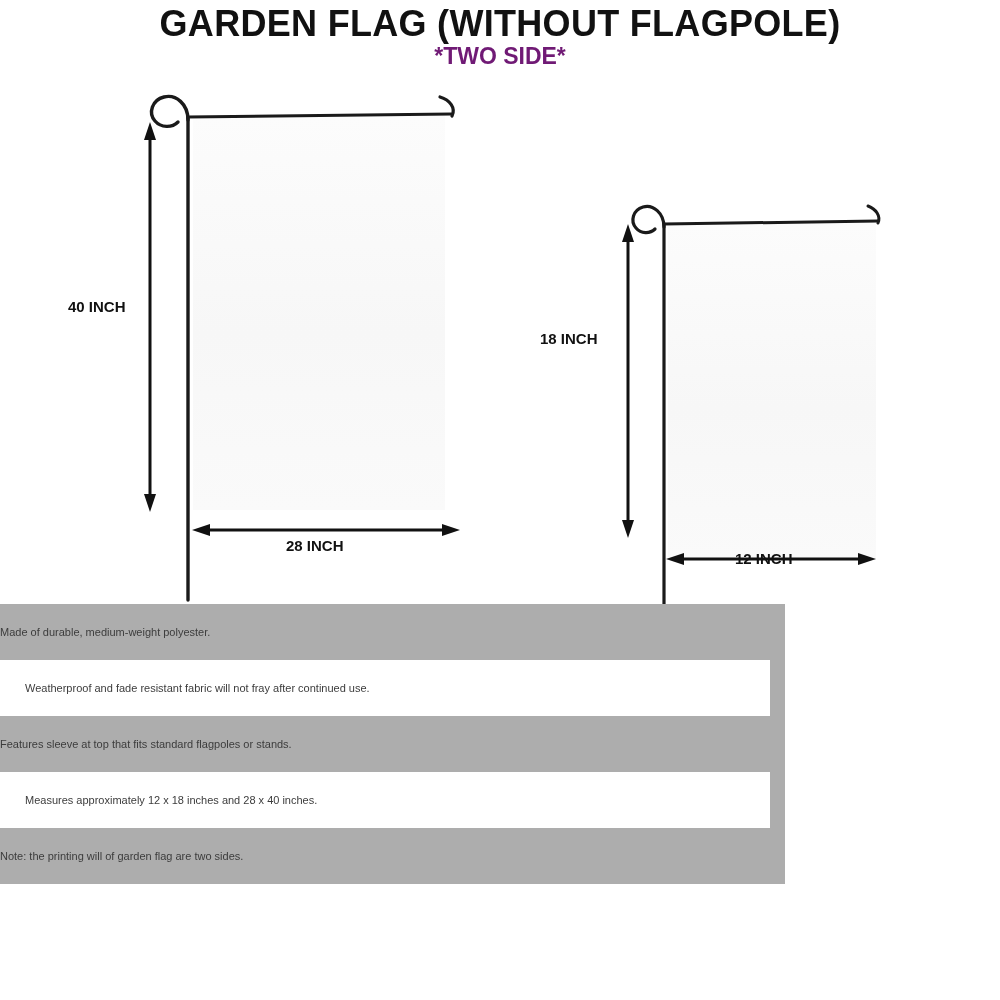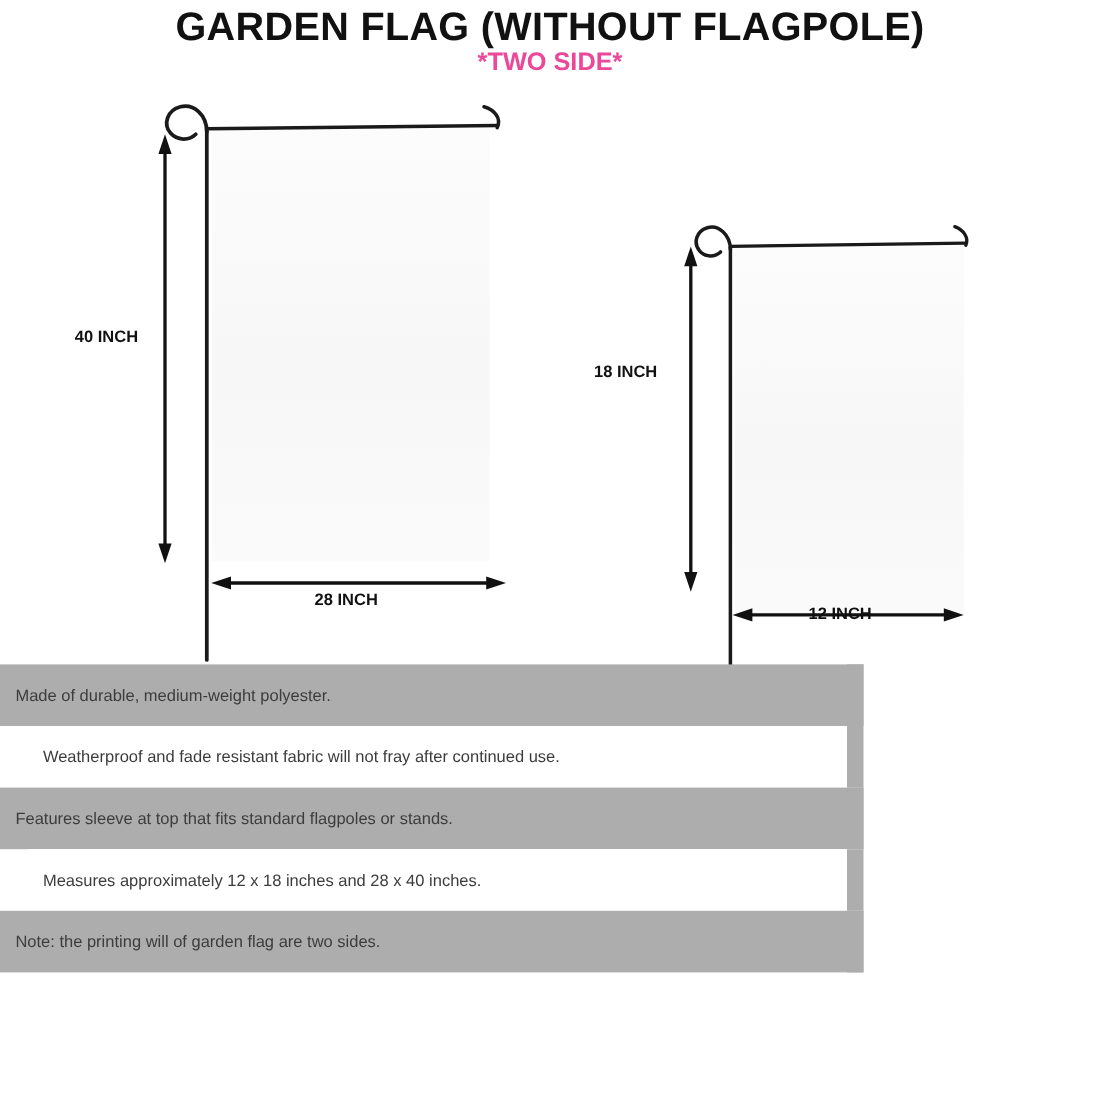--- a/index.html
+++ b/index.html
@@ -27,21 +27,21 @@
     font-size: 36px;
     font-weight: bold;
     letter-spacing: 0.3px;
     color: #111111;
     line-height: 32px;
     white-space: nowrap;
   }
   #title-line2 {
     font-size: 23px;
     font-weight: bold;
-    color: #ec4899;
+    color: #701a75;
     line-height: 28px;
     margin-top: 2px;
   }
 
   
   #diagram {
     position: absolute;
     top: 0;
     left: 0;
     width: 1000px;
@@ -83,23 +83,23 @@
   #features {
     position: absolute;
     left: 0;
     top: 604px;
     width: 785px;
   }
   .feature-row {
     height: 56px;
     display: flex;
     align-items: center;
-    padding-left: 14px;
+    padding-left: 0;
     box-sizing: border-box;
-    font-size: 15px;
+    font-size: 11px;
     color: #3a3a3a;
     font-family: "Liberation Sans", sans-serif;
   }
   .feature-row.shaded { background: #adadad; color: #3c3c3c; }
   .feature-row.plain  { background: #ffffff; color: #3c3c3c; margin-left: 25px; }
   
   #features .band {
     position: relative;
   }
   #features .band::before {

